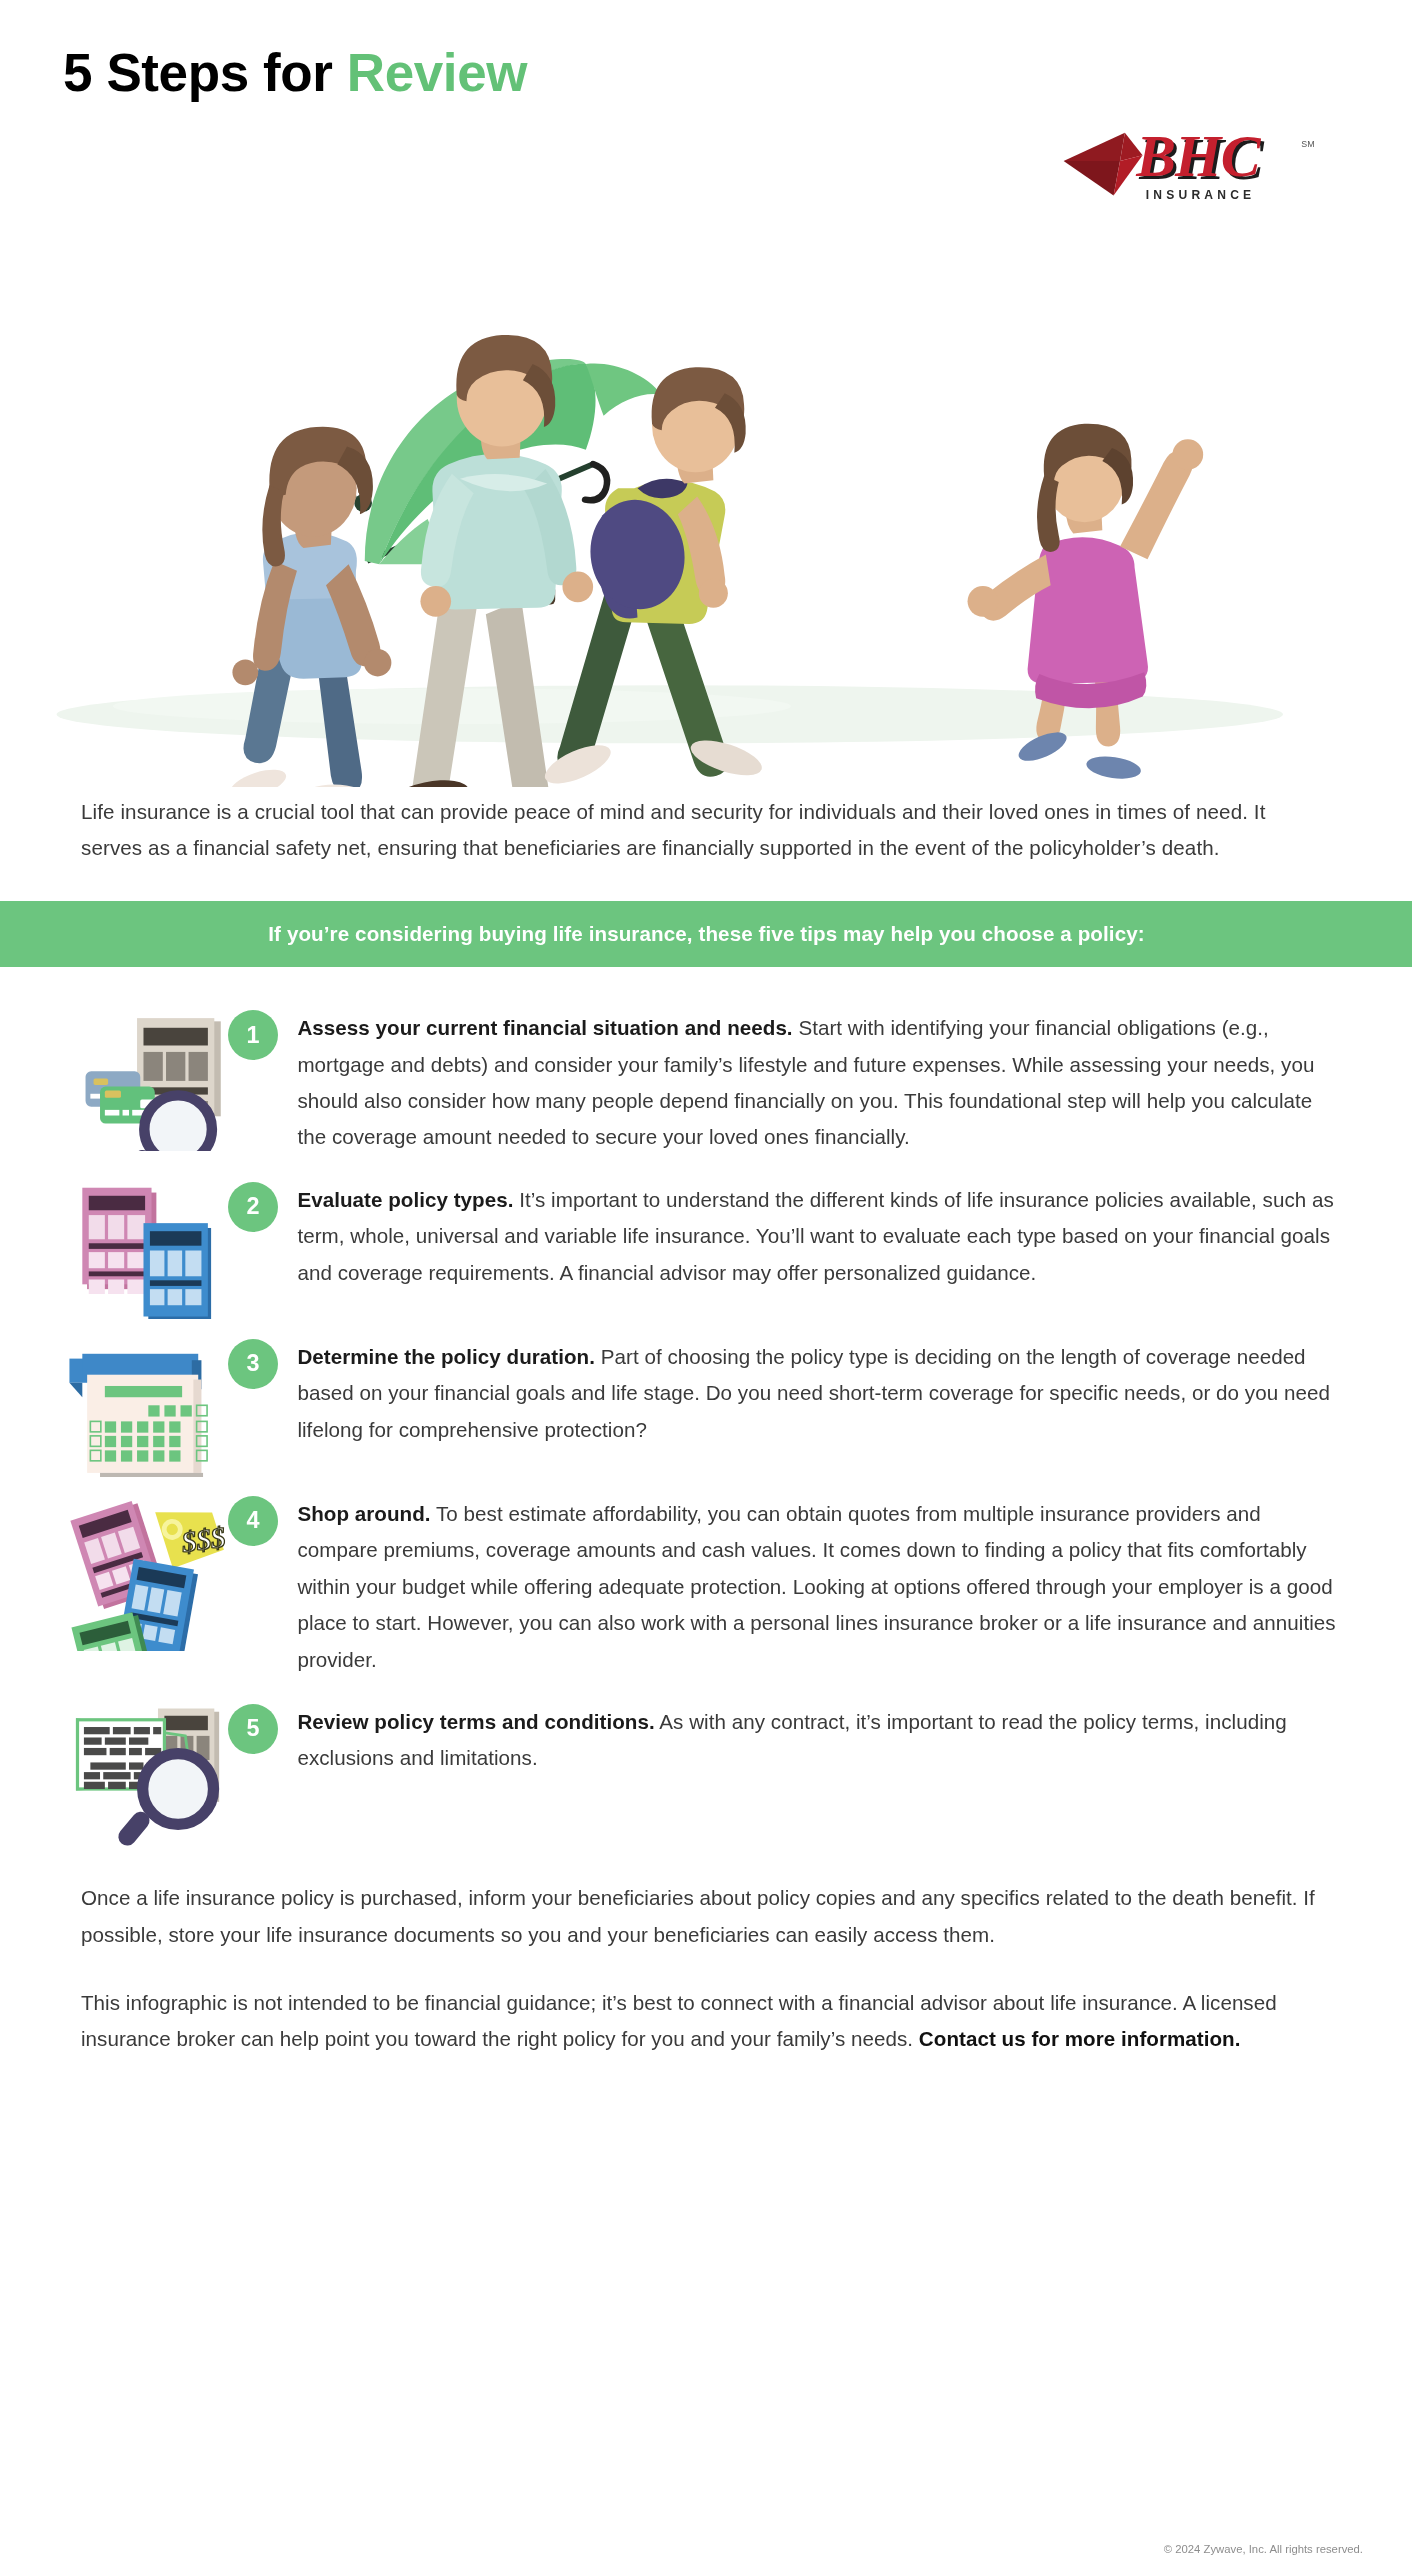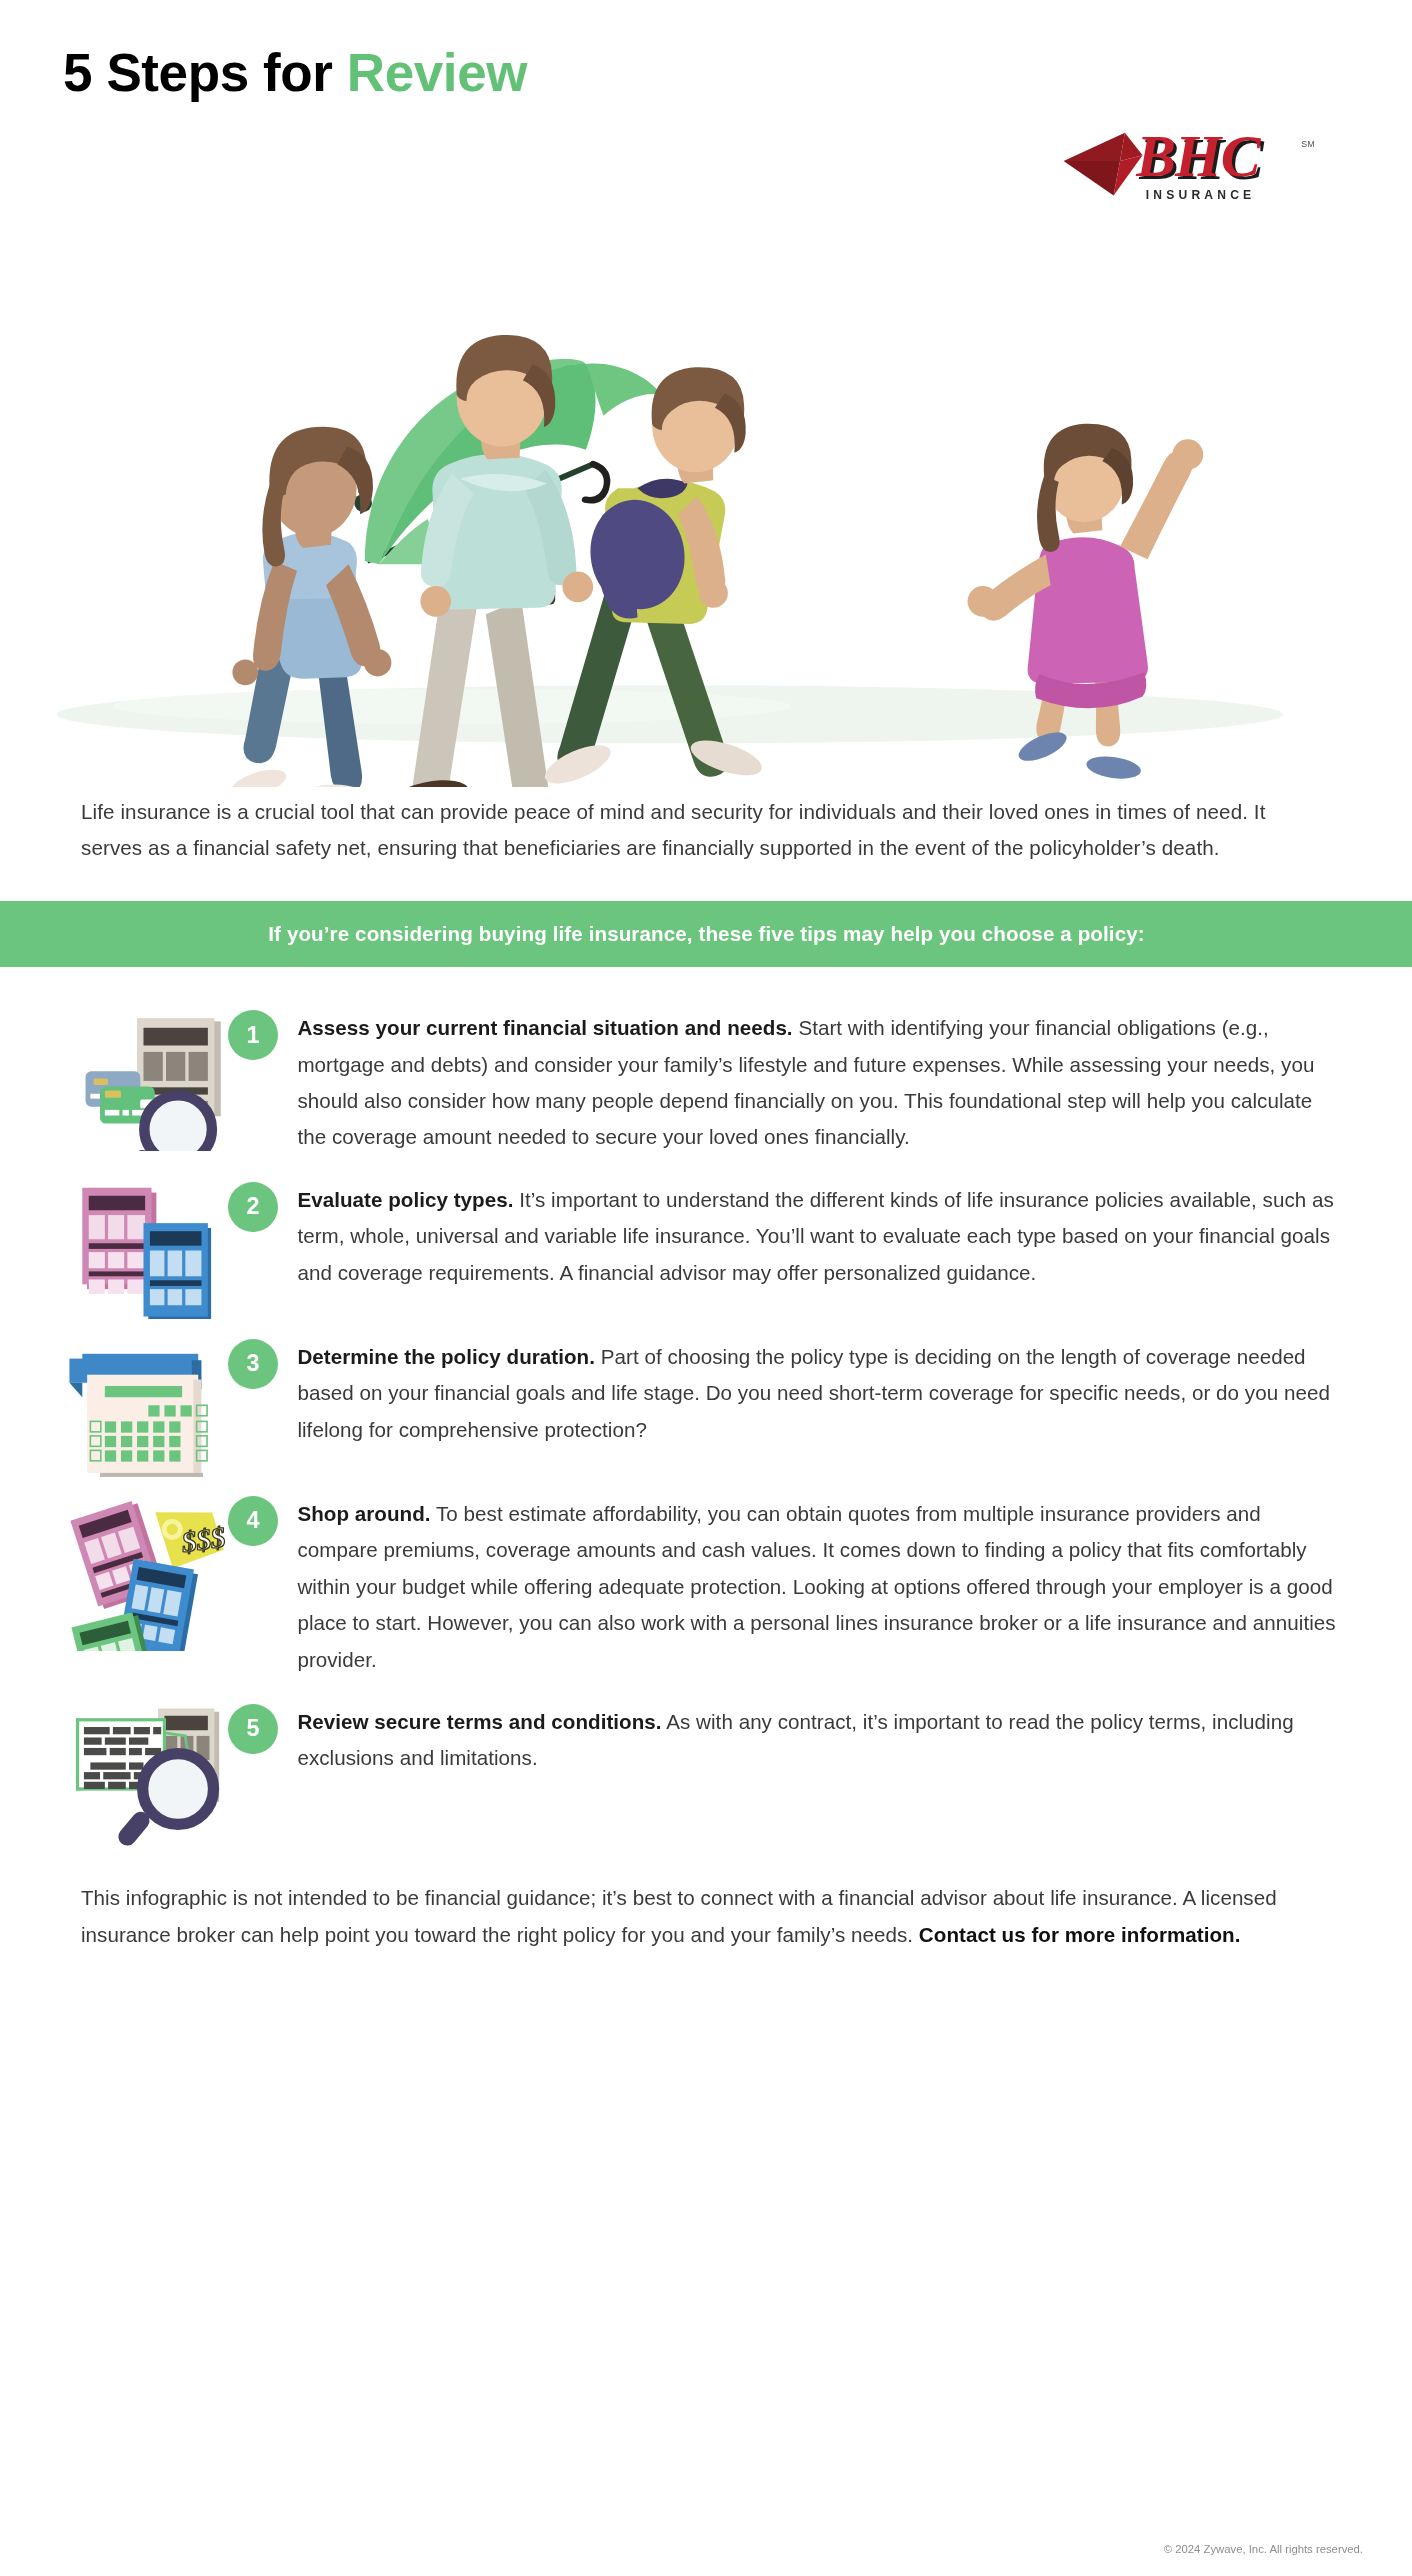--- a/index.html
+++ b/index.html
@@ -499,24 +499,25 @@
             <rect x="106" y="109" width="16" height="9"></rect>
         </g>
 
         <circle cx="143" cy="118" r="44" fill="#f2f5f8"></circle>
         <circle cx="143" cy="118" r="44" fill="none" stroke="#474168" stroke-width="14"></circle>
         <rect x="90" y="148" width="22" height="48" rx="11" fill="#474168" transform="rotate(40 101 152)"></rect>
       </svg>
     </div>
     <div class="step-badge">5</div>
     <div class="step-body">
-      <b>Review secure terms and conditions.</b><span> As with any contract, it’s important to read the policy terms, including exclusions and limitations.</span>
+      <b>Review policy terms and conditions.</b><span> As with any contract, it’s important to read the policy terms, including exclusions and limitations.</span>
     </div>
   </div>
 
 </div>
 
 <div class="footer">
+  <p>Once a life insurance policy is purchased, inform your beneficiaries about policy copies and any specifics related to the death benefit. If possible, store your life insurance documents so you and your beneficiaries can easily access them.</p>
   <p><span>This infographic is not intended to be financial guidance; it’s best to connect with a financial advisor about life insurance. A licensed insurance broker can help point you toward the right policy for you and your family’s needs. </span><b>Contact us for more information.</b></p>
 </div>
 
 <div class="copyright">© 2024 Zywave, Inc. All rights reserved.</div>
 
 
 </body></html>

